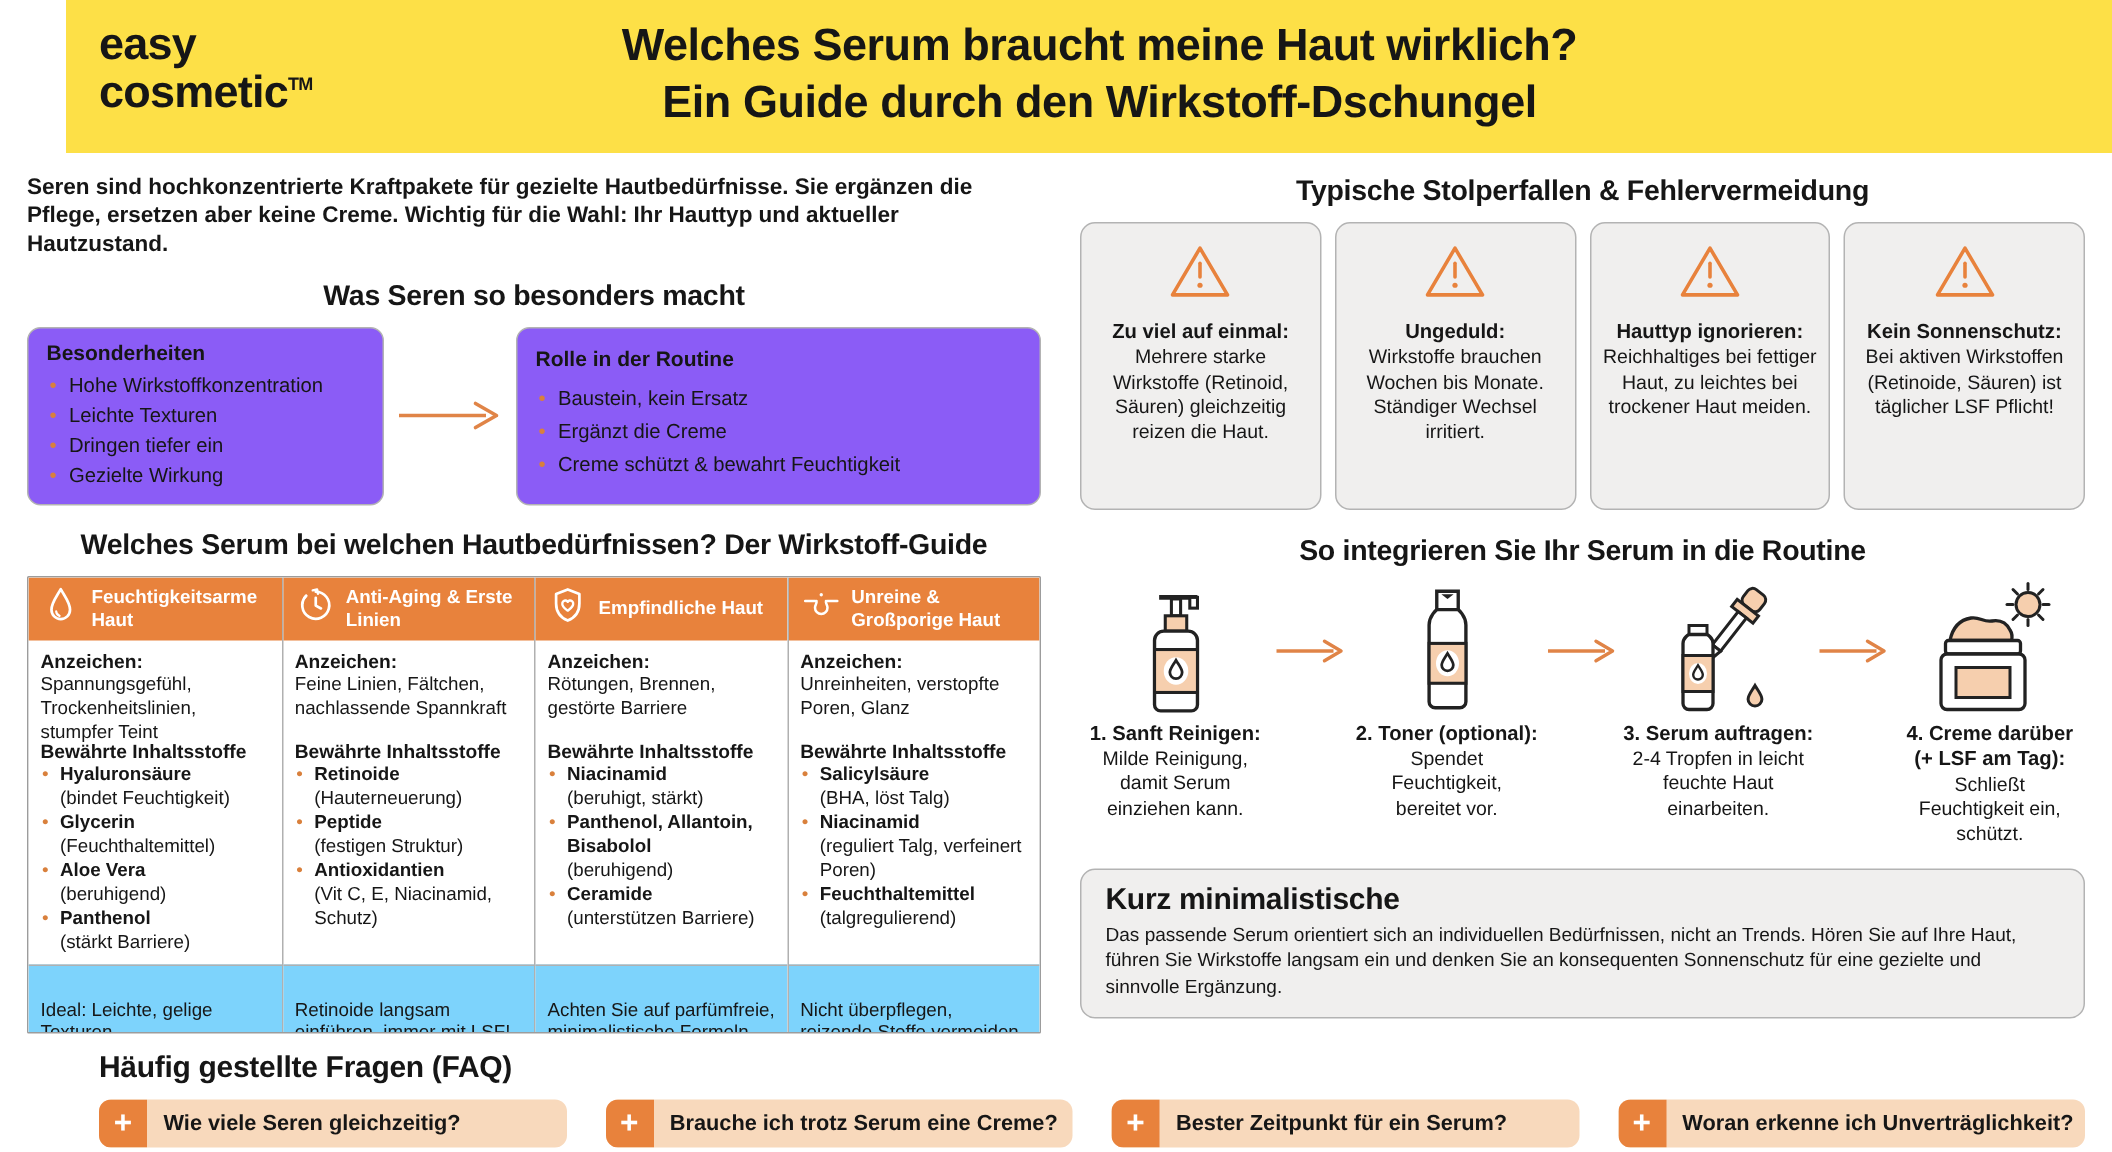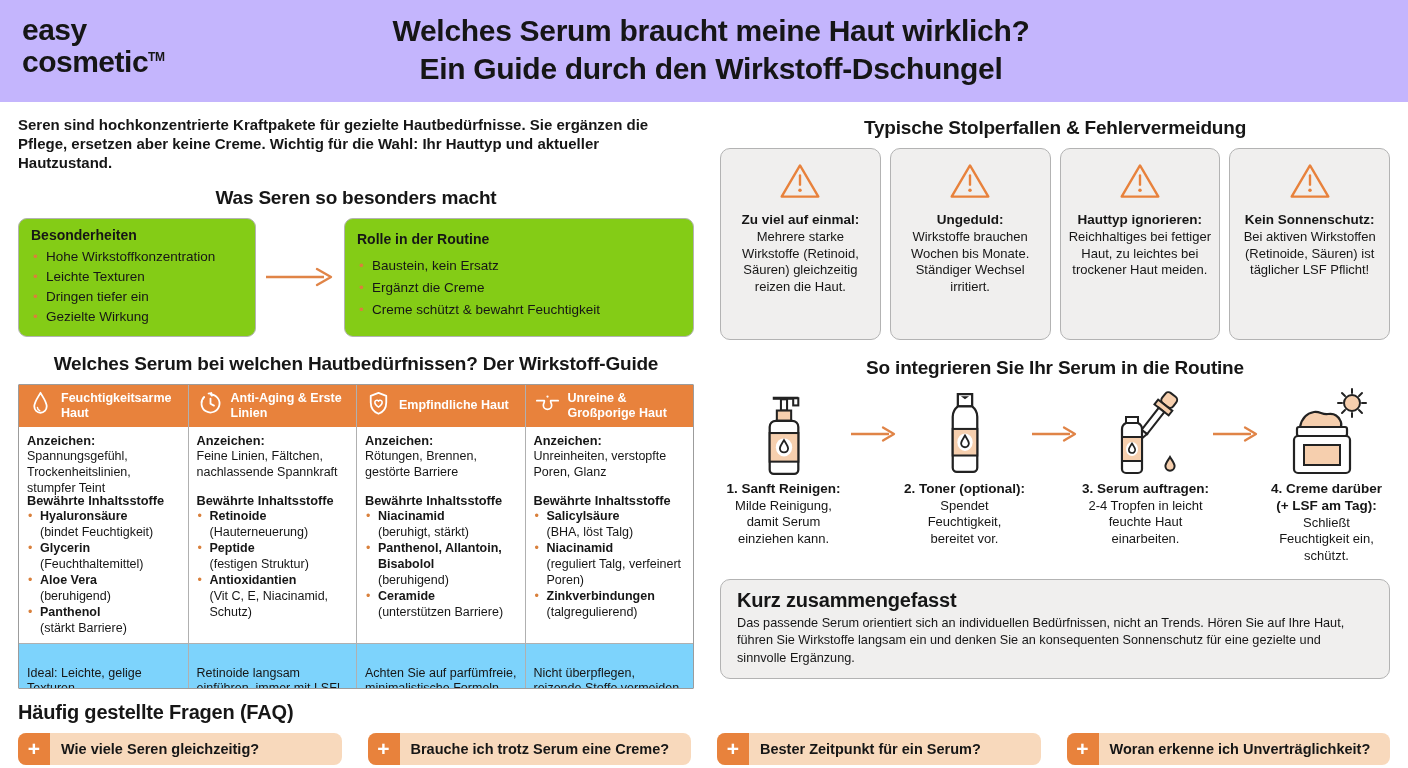--- a/index.html
+++ b/index.html
@@ -1,38 +1,38 @@
 <!DOCTYPE html>
 <html lang="de"><head>
 <meta charset="utf-8">
 <style>
   * { margin:0; padding:0; box-sizing:border-box; }
   html,body { width:1408px; height:768px; overflow:hidden; background:#fff;
     font-family:"Liberation Sans", sans-serif; color:#161616; }
 
   
-  .top-banner { position:relative; height:102px; background:#c4b5fd; }
+  .top-banner { position:relative; height:102px; background:#fde047;margin-left:44px; }
   .logo { position:absolute; left:22px; top:14px; font-size:30px; font-weight:800;
     line-height:1.06; letter-spacing:-0.5px; }
   .logo sup { font-size:12px; font-weight:700; }
   .main-title { position:absolute; left:14px; right:0; top:12px; text-align:center;
     font-size:30px; font-weight:800; line-height:1.25; letter-spacing:-0.3px; }
 
   
   .main-row { display:flex; padding:13px 18px 0 18px; gap:26px; }
   .col-left { width:676px; flex:none; }
   .col-right { flex:1; }
 
   h2.sec { text-align:center; font-size:19px; font-weight:800; letter-spacing:-0.2px; }
 
   
   .intro { font-size:15px; font-weight:600; line-height:1.28; }
   .basics-title { margin:14px 0 9px; }
   .basics-row { display:flex; align-items:stretch; }
-  .gray-box { background:#84cc16; border:1px solid #b3b3b3; border-radius:9px; padding:8px 12px; }
+  .gray-box { background:#8b5cf6; border:1px solid #b3b3b3; border-radius:9px; padding:8px 12px; }
   .box1 { width:238px; }
   .box2 { flex:1; }
   .gray-box h3 { font-size:14px; margin-bottom:4px; }
   .dot-list li { list-style:none; font-size:13.5px; line-height:1.5; padding-left:15px; position:relative; }
   .dot-list li::before { content:"•"; position:absolute; left:2px; color:#D9803C; }
   .box2 .dot-list li { line-height:1.65; }
   .box2 h3 { margin:4px 0 8px; }
   .arrow-mid { width:88px; display:flex; align-items:center; justify-content:center; }
 
   
@@ -71,21 +71,21 @@
   .step p { font-size:13px; line-height:1.27; padding:0 6px; }
   .step-arrow { width:54px; flex:none; display:flex; justify-content:center; margin-top:42px; }
 
   
   .summary { margin-top:15px; background:#F0EFEE; border:1px solid #b3b3b3;
     border-radius:10px; padding:9px 16px 11px; }
   .summary h3 { font-size:20px; letter-spacing:-0.2px; margin-bottom:3px; }
   .summary p { font-size:12.7px; line-height:1.35; }
 
   
-  .faq-section { padding:12px 18px 0; }
+  .faq-section { padding:12px 18px 0;margin-left:48px; }
   .faq-section h2 { font-size:20px; font-weight:800; letter-spacing:-0.2px; margin-bottom:9px; }
   .faq-row { display:grid; grid-template-columns:repeat(4,1fr); gap:26px; }
   .faq-bar { display:flex; align-items:stretch; background:#F8D9BC; border-radius:8px;
     overflow:hidden; height:32px; cursor:pointer; }
   .faq-plus { width:32px; flex:none; background:#E8823C; color:#fff; font-size:21px;
     font-weight:700; display:flex; align-items:center; justify-content:center; }
   .faq-q { font-size:14.5px; font-weight:700; display:flex; align-items:center; padding-left:11px; }
 </style>
 </head>
 <body>
@@ -210,21 +210,21 @@
                 <path d="M9.2 9.5 c.3 1.6-.9 2.3-.9 4a3.7 3.7 0 0 0 7.4 0 c0-1.7-1.2-2.4-.9-4" fill="none" stroke="#fff" stroke-width="1.5" stroke-linecap="round" stroke-linejoin="round"></path>
               </svg></span>
           <span>Unreine &amp; Großporige Haut</span>
         </div>
         <div class="ganz"><span class="blabel">Anzeichen:</span><div>Unreinheiten, verstopfte Poren, Glanz</div></div>
         <div class="ging">
           <span class="blabel">Bewährte Inhaltsstoffe</span>
           <ul class="ing-list">
             <li><span class="ing-name">Salicylsäure</span><span class="ing-note">(BHA, löst Talg)</span></li>
             <li><span class="ing-name">Niacinamid</span><span class="ing-note">(reguliert Talg, verfeinert Poren)</span></li>
-            <li><span class="ing-name">Zinkverbindungen</span><span class="ing-note">(talgregulierend)</span></li>
+            <li><span class="ing-name">Feuchthaltemittel</span><span class="ing-note">(talgregulierend)</span></li>
           </ul>
         </div>
         <div class="gfoot">Nicht überpflegen, reizende Stoffe vermeiden.</div>
       </div>
     </div>
   </div>
 
   <div class="col-right">
     <h2 class="sec pit-title">Typische Stolperfallen &amp; Fehlervermeidung</h2>
 
@@ -357,21 +357,21 @@
             <path d="M10 53 a4 4 0 0 1 4-4 h48 a4 4 0 0 1 4 4 v29 a4 4 0 0 1-4 4 h-48 a4 4 0 0 1-4-4 Z" fill="#fff" stroke="#222" stroke-width="2.2"></path>
             <rect x="20" y="58" width="36" height="20" fill="#F6CFAE" stroke="#222" stroke-width="2"></rect>
           </svg>
         </div>
         <h3>4. Creme darüber (+ LSF am Tag):</h3>
         <p>Schließt Feuchtigkeit ein, schützt.</p>
       </div>
     </div>
 
     <div class="summary">
-      <h3>Kurz zusammengefasst</h3>
+      <h3>Kurz minimalistische</h3>
       <p>Das passende Serum orientiert sich an individuellen Bedürfnissen, nicht an Trends. Hören Sie auf Ihre Haut, führen Sie Wirkstoffe langsam ein und denken Sie an konsequenten Sonnenschutz für eine gezielte und sinnvolle Ergänzung.</p>
     </div>
   </div>
 </div>
 
 <div class="faq-section">
   <h2>Häufig gestellte Fragen (FAQ)</h2>
   <div class="faq-row">
     <div>
       <div class="faq-bar">

